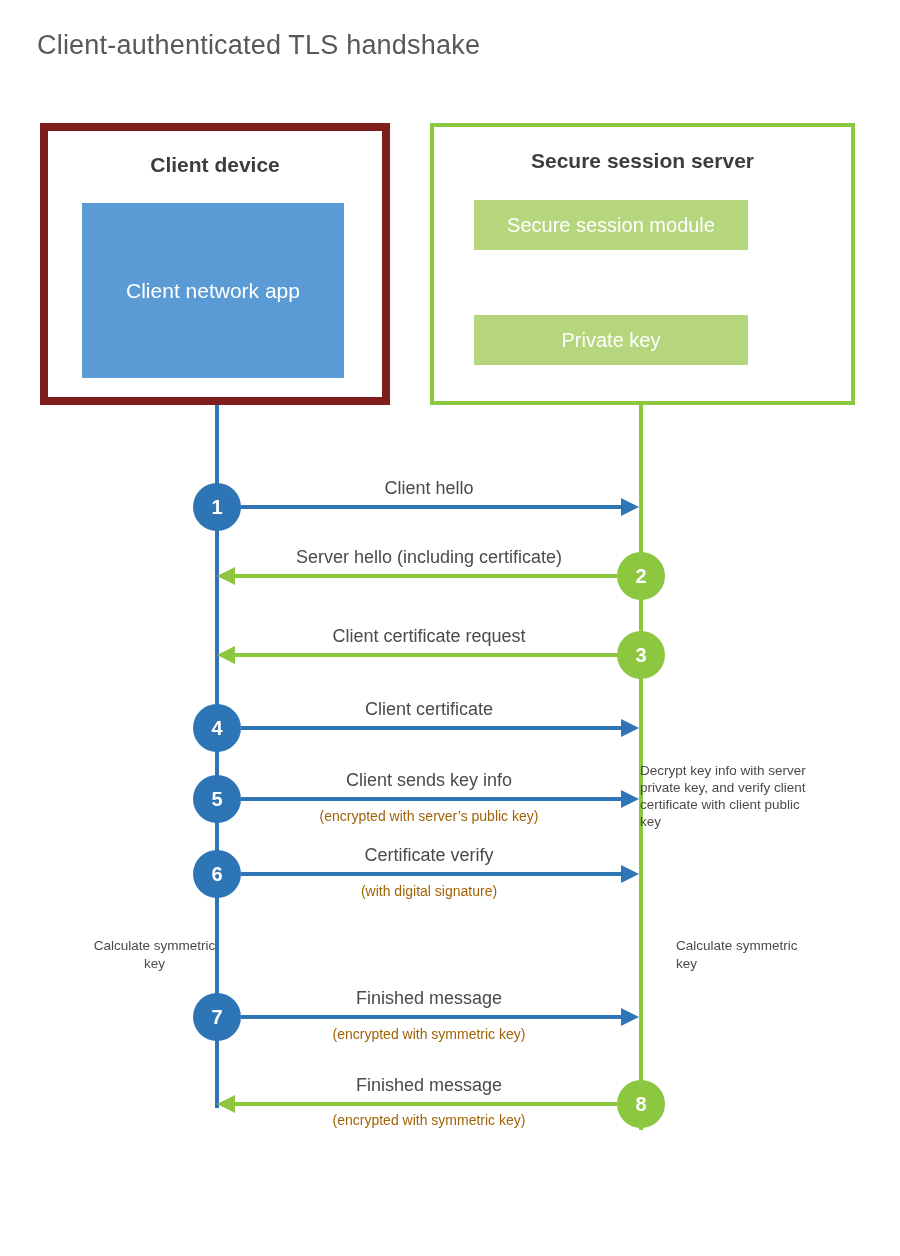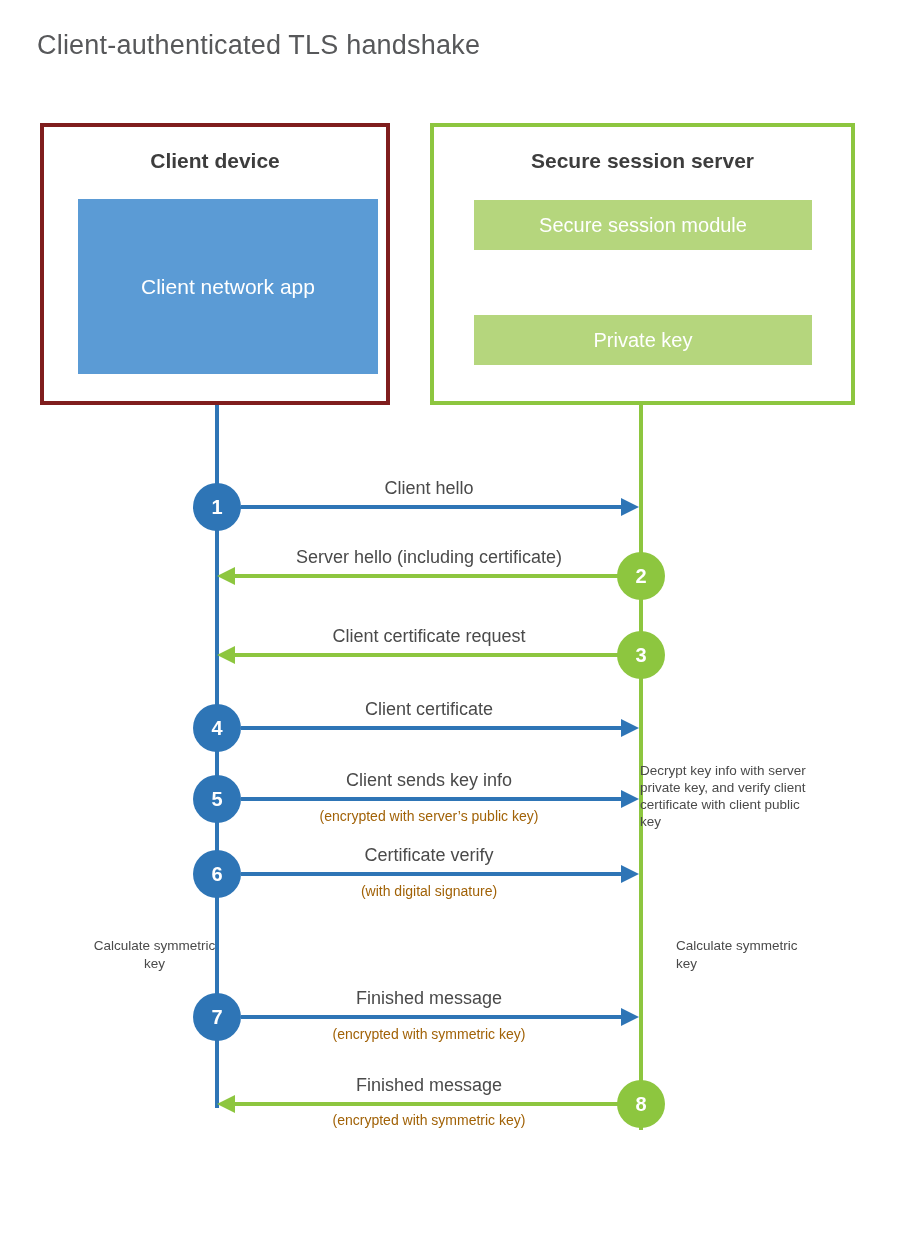--- a/index.html
+++ b/index.html
@@ -6,33 +6,33 @@
   #stage{
     position:relative;width:900px;height:1256px;background:#ffffff;overflow:hidden;
     font-family:"Liberation Sans","DejaVu Sans",sans-serif;
   }
   .title{
     position:absolute;left:37px;top:30px;font-size:27px;font-weight:400;
     color:#57585a;letter-spacing:0.2px;
   }
   
   .entity{position:absolute;top:123px;height:282px;background:#ffffff;box-sizing:border-box;}
-  .entity.client{left:40px;width:350px;border:4px solid #7f1d1d;}
+  .entity.client{left:40px;width:350px;border:8px solid #7f1d1d;}
   .entity.server{left:430px;width:425px;border:4px solid #8dc63f;}
   .entity-title{
     position:absolute;left:0;top:22px;width:100%;text-align:center;
     font-size:21px;font-weight:700;color:#3d3d3d;
   }
   .app-box{
-    position:absolute;left:34px;top:72px;width:300px;height:175px;background:#5b9bd5;
+    position:absolute;left:34px;top:72px;width:262px;height:175px;background:#5b9bd5;
     display:flex;align-items:center;justify-content:center;text-align:center;
     color:#ffffff;font-size:21px;line-height:30px;
   }
   .srv-bar{
-    position:absolute;left:40px;width:338px;height:50px;background:#b5d67d;
+    position:absolute;left:40px;width:274px;height:50px;background:#b5d67d;
     display:flex;align-items:center;justify-content:center;
     color:#ffffff;font-size:20px;
   }
   .srv-bar.b0{top:73px;} .srv-bar.b1{top:135px;} .srv-bar.b2{top:188px;}
   
   .lifeline{position:absolute;width:4px;}
   .lifeline.blue{left:215px;top:405px;height:703px;background:#2e75b6;}
   .lifeline.green{left:639px;top:405px;height:725px;background:#8dc63f;}
   
   .circle{

